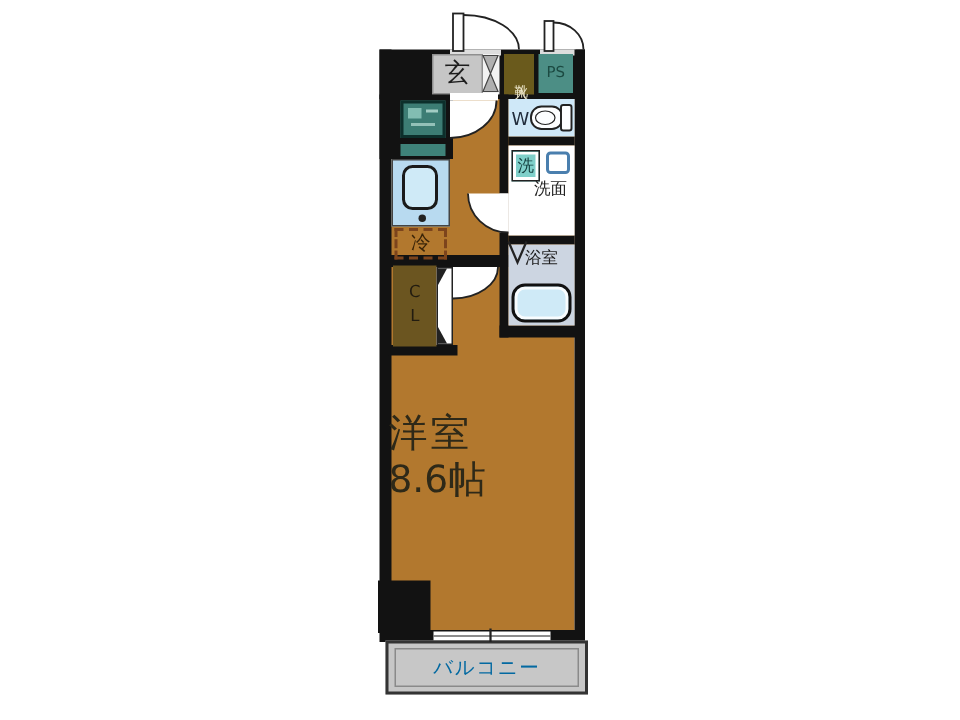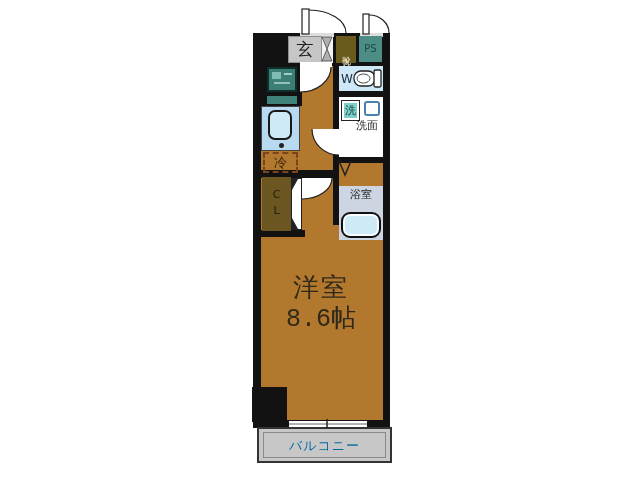--- a/index.html
+++ b/index.html
@@ -62,40 +62,40 @@
   </div>
 
   <div class="abs" style="left:339px;top:97px;width:44px;height:60px;background:#ffffff;">
     <div class="abs center" style="left:2px;top:3px;width:19px;height:21px;background:var(--laundry);border:1px solid #222;box-shadow:inset 0 0 0 2px #fff;">
       <span class="lbl" style="font-size:11px;color:#123c3c;">洗</span>
     </div>
     <div class="abs" style="left:25px;top:4px;width:16px;height:15px;background:#fff;border:2px solid #4a7fae;border-radius:3px;"></div>
     <span class="lbl" style="position:absolute;left:17px;top:23px;font-size:11px;">洗面</span>
   </div>
 
-  <div class="abs" style="left:339px;top:163px;width:44px;height:54px;background:var(--bathroom);margin-top:23px;">
+  <div class="abs" style="left:339px;top:163px;width:44px;height:54px;background:var(--bathroom);">
     <span class="lbl" style="position:absolute;left:11px;top:3px;font-size:11px;">浴室</span>
     <div class="abs" style="left:2px;top:26px;width:40px;height:26px;background:var(--bathtub);border:2px solid #111;border-radius:9px;box-shadow:inset 0 0 0 2px rgba(255,255,255,.85);"></div>
   </div>
 
   <div class="abs" style="left:261px;top:106px;width:39px;height:45px;background:var(--kitchen);border:1px solid #444;">
     <div class="abs" style="left:6px;top:3px;width:24px;height:30px;background:var(--bathtub);border:2px solid #1a1a1a;border-radius:7px;"></div>
     <div class="abs" style="left:17px;top:36px;width:5px;height:5px;background:#222;border-radius:50%;"></div>
   </div>
 
   <div class="abs center" style="left:263px;top:152px;width:35px;height:21px;border:2px dashed var(--fridge_border);">
     <span class="lbl" style="font-size:13px;color:#3a2408;">冷</span>
   </div>
 
   <div class="abs center" style="left:262px;top:177px;width:29px;height:54px;background:var(--closet);">
     <span class="lbl vert" style="font-size:11px;color:#221c10;letter-spacing:3px;">CL</span>
   </div>
   <div class="abs" style="left:291px;top:178px;width:11px;height:52px;background:#fff;border:1px solid #222;"></div>
 
-  <div class="abs" style="left:259px;top:276px;width:124px;text-align:center;color:#2e2918;font-family:Liberation Mono, monospace;">
+  <div class="abs" style="left:259px;top:276px;width:124px;color:#2e2918;">
     <div class="lbl" style="font-size:26px;letter-spacing:2px;color:#2e2918;">洋室</div>
     <div class="lbl" style="font-size:25px;margin-top:5px;color:#2e2918;">8.6帖</div>
   </div>
 
   <div class="abs center" style="left:257px;top:427px;width:135px;height:36px;background:var(--balcony);border:2px solid #333;">
     <div class="abs" style="left:4px;top:3px;right:4px;bottom:3px;border:1px solid #8a8a8a;"></div>
     <span class="lbl" style="font-size:13px;color:#0369a1;letter-spacing:1px;">バルコニー</span>
   </div>
 
   <svg width="640" height="480" viewBox="0 0 640 480">

